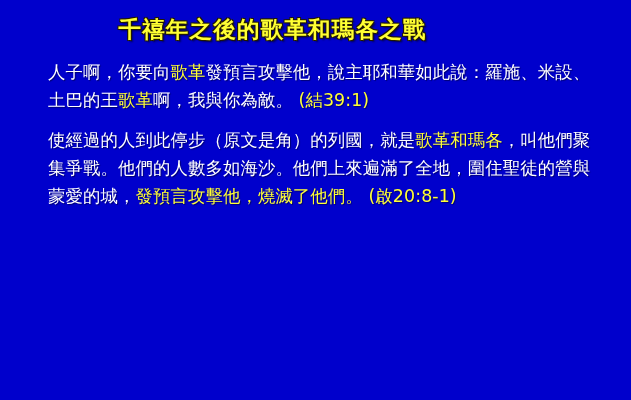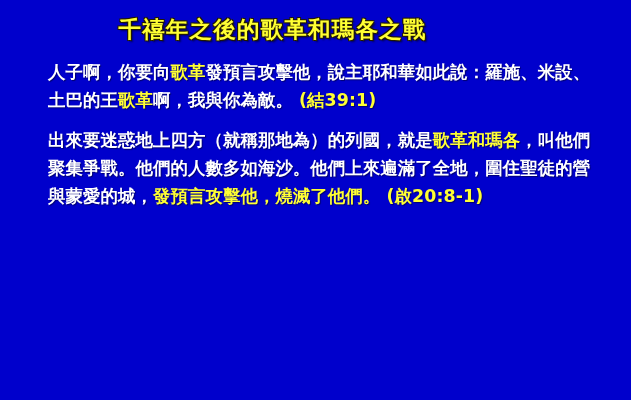--- a/index.html
+++ b/index.html
@@ -38,21 +38,21 @@
     line-height: 1.1;
   }
   #body-block {
     position: absolute;
     left: 48px;
     top: 58px;
     width: 545px;
   }
   .para {
     font-size: 17.4px;
-    font-weight: bold;
+    font-weight: normal;
     line-height: 28px;
     color: #ffffff;
     letter-spacing: 0.1px;
     margin: 0 0 12px 0;
     text-shadow: 1px 1px 1px rgba(0,0,0,0.45);
     word-break: break-all;
   }
   .para:last-child { margin-bottom: 0; }
   .hl {
     color: #ffff33;
@@ -60,16 +60,16 @@
 </style>
 </head>
 <body>
 
 <div id="slide">
 
   <div id="slide-title">千禧年之後的歌革和瑪各之戰</div>
 
   <div id="body-block">
     <p class="para"><span>人子啊，你要向</span><span class="hl">歌革</span><span>發預言攻擊他，說主耶和華如此說：羅施、米設、土巴的王</span><span class="hl">歌革</span><span>啊，我與你為敵。</span><span class="hl">  (結39:1)</span></p>
-    <p class="para"><span>出來要迷惑地上四方（就稱那地為）的列國，就是</span><span class="hl">歌革和瑪各</span><span>，叫他們聚集爭戰。他們的人數多如海沙。他們上來遍滿了全地，圍住聖徒的營與蒙愛的城，</span><span class="hl">發預言攻擊他，燒滅了他們。</span><span class="hl">  (啟20:8-1)</span></p>
+    <p class="para"><span>使經過的人到此停步（原文是角）的列國，就是</span><span class="hl">歌革和瑪各</span><span>，叫他們聚集爭戰。他們的人數多如海沙。他們上來遍滿了全地，圍住聖徒的營與蒙愛的城，</span><span class="hl">發預言攻擊他，燒滅了他們。</span><span class="hl">  (啟20:8-1)</span></p>
   </div>
 
 </div>
 
 </body></html>

